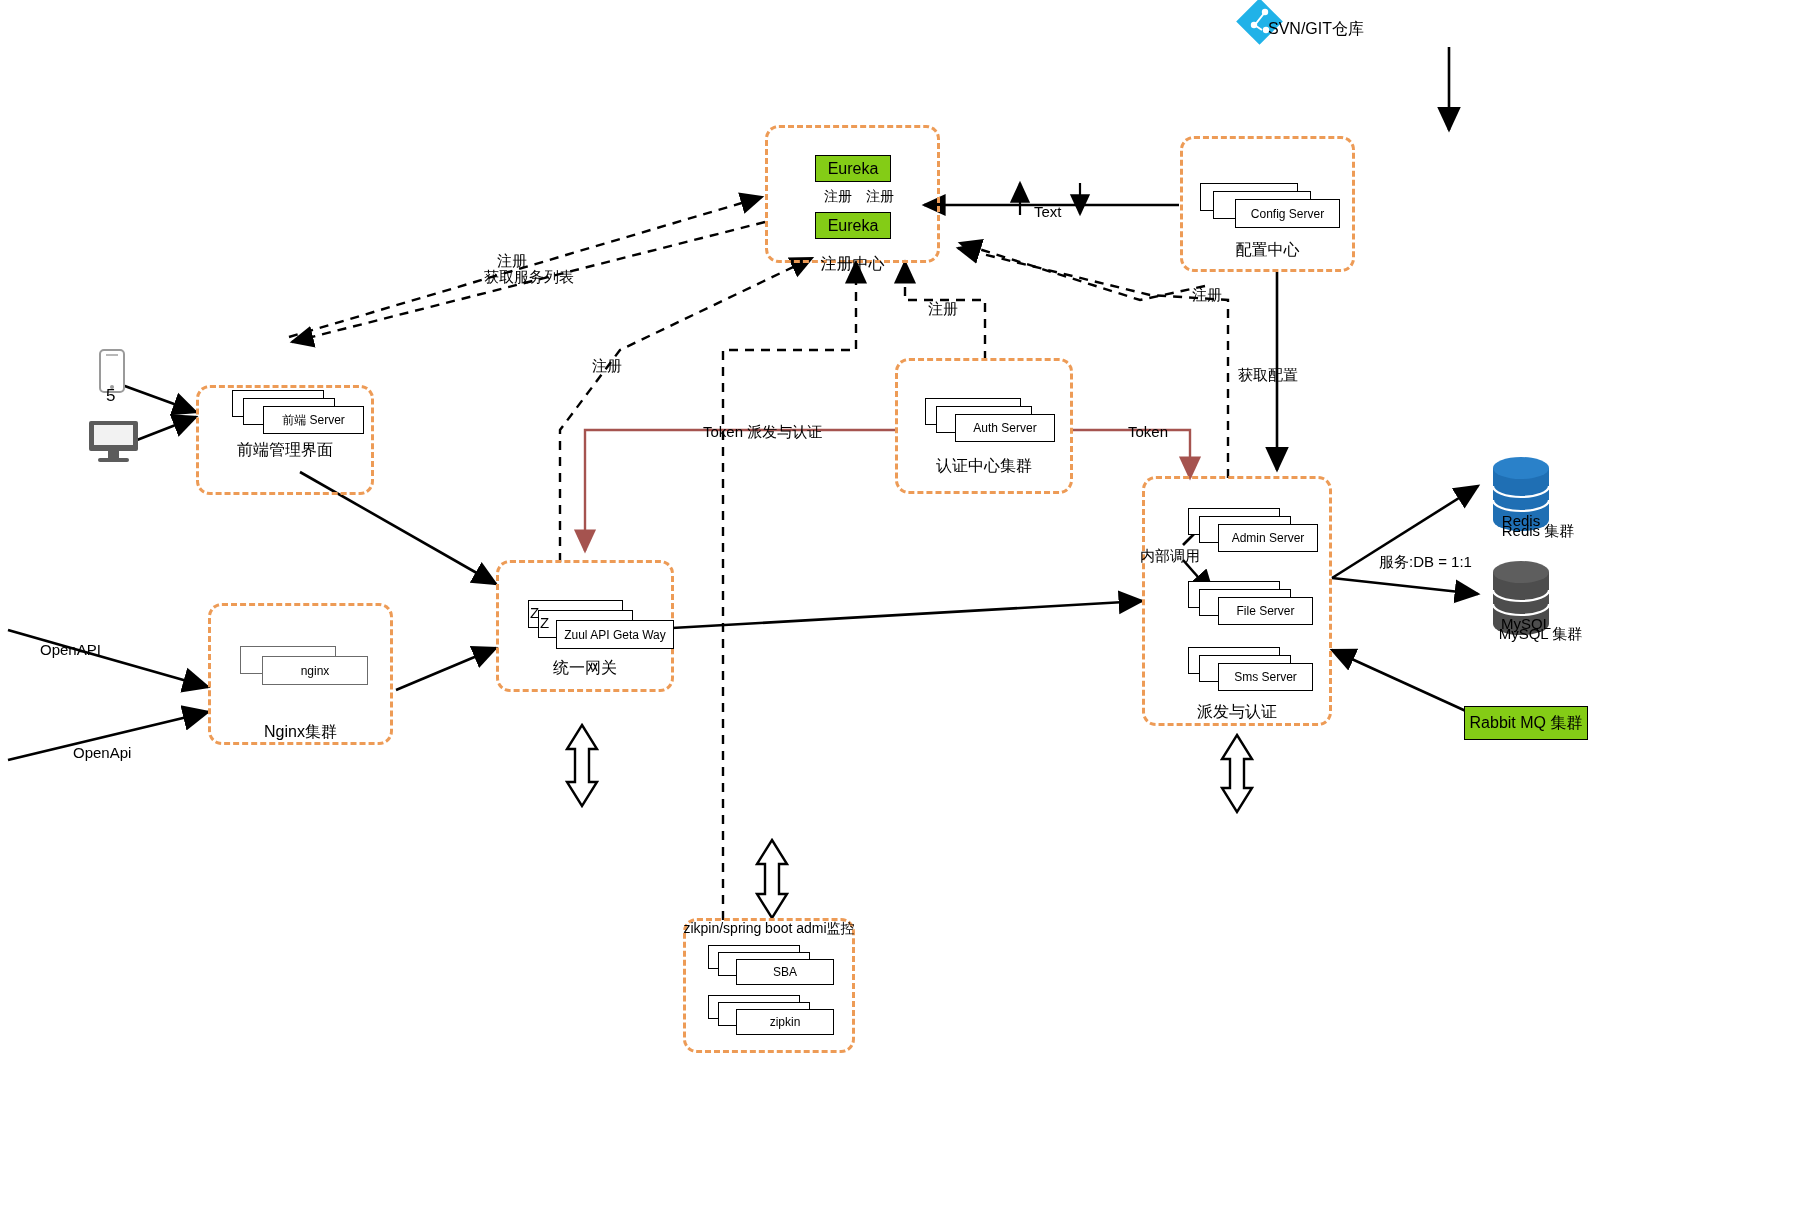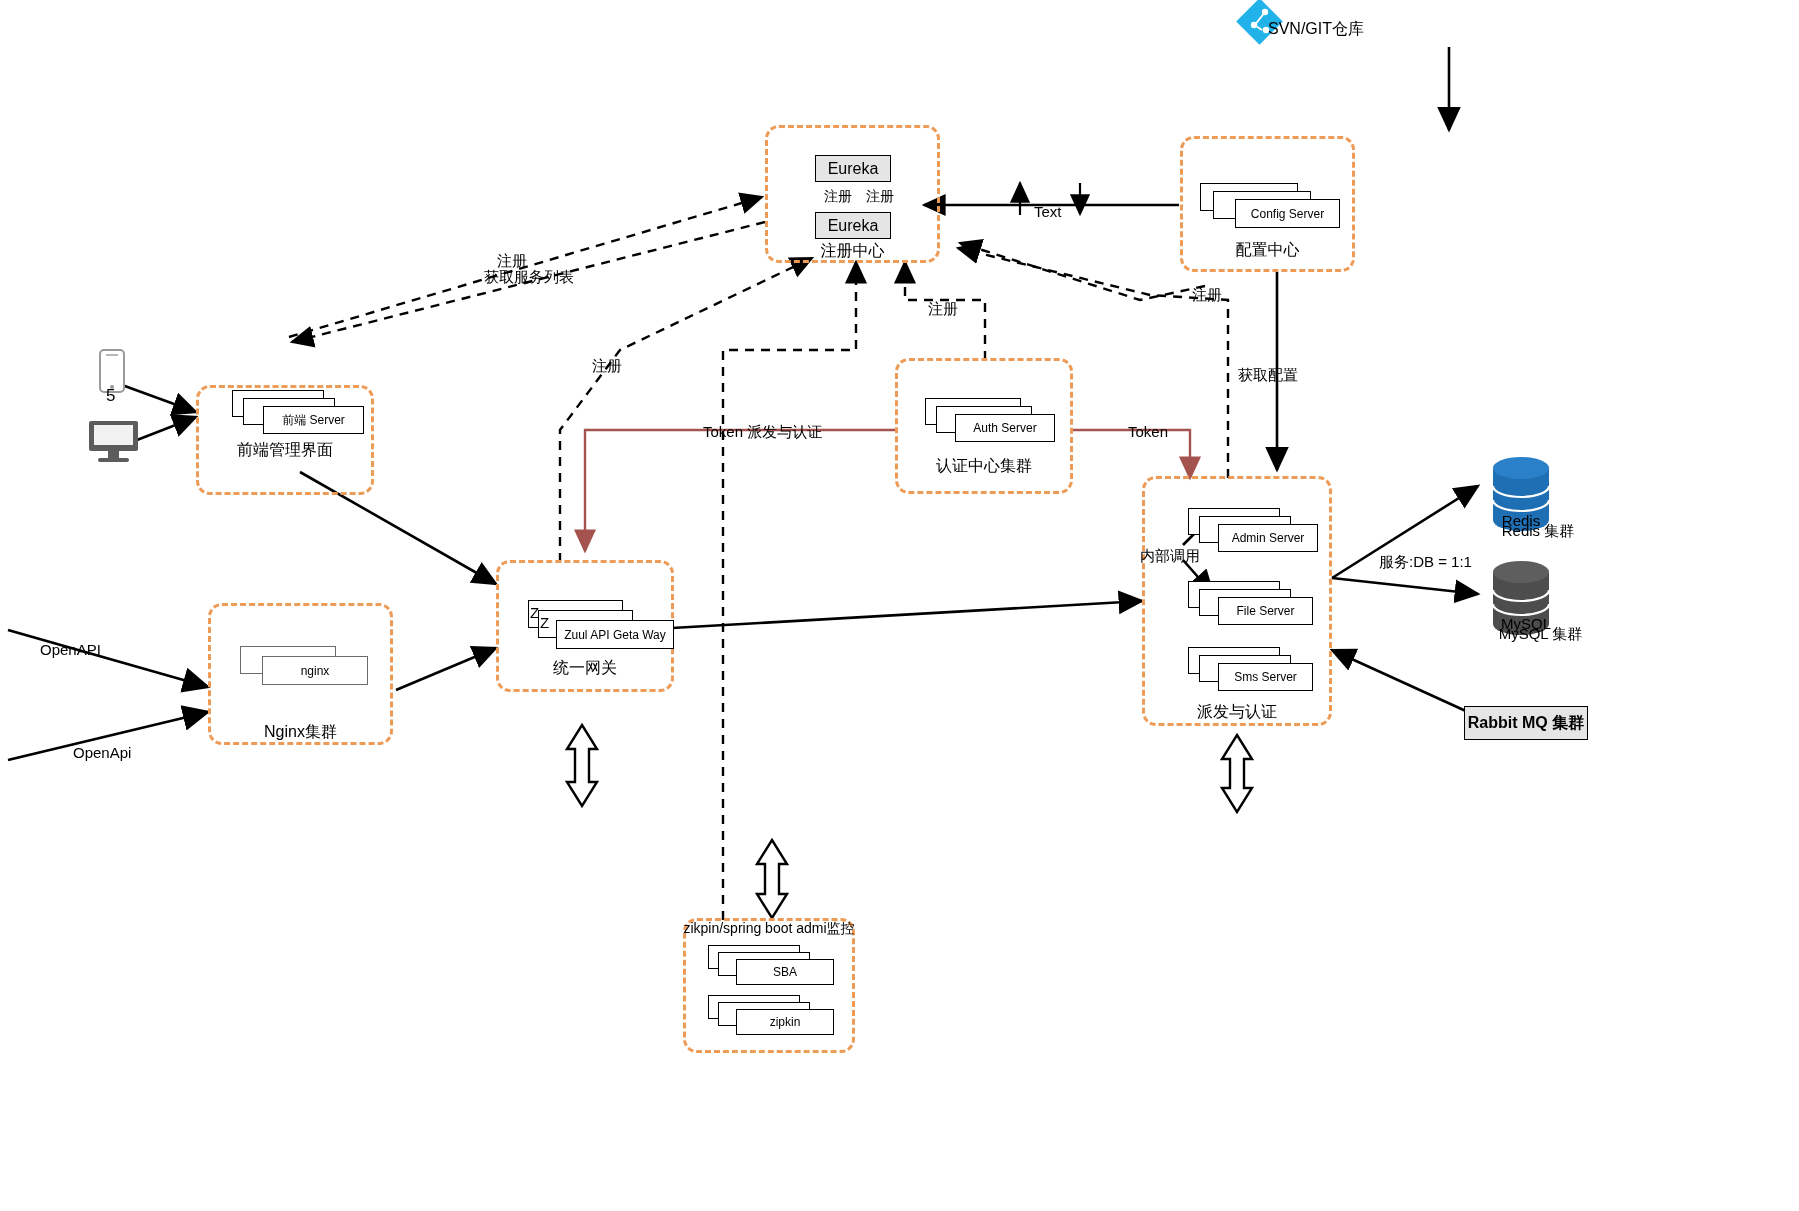--- a/index.html
+++ b/index.html
@@ -9,21 +9,21 @@
   svg.layer{position:absolute;left:0;top:0;width:1799px;height:1211px;pointer-events:none;}
 
   .grp{position:absolute;border:3px dashed #ED9B56;border-radius:14px;box-sizing:border-box;}
   .grp-label{position:absolute;font-size:16px;white-space:nowrap;text-align:center;}
 
   .stack{position:absolute;}
   .stack .b{position:absolute;background:#fff;border:1.6px solid #000;box-sizing:border-box;}
   .stack .b.front{display:flex;align-items:center;justify-content:center;font-size:12px;white-space:nowrap;margin-left:8px;}
   .stack.gray .b{border-color:#6b6b6b;}
 
-  .plainbox{position:absolute;background:#e5e5e5;border:1.6px solid #000;box-sizing:border-box;
+  .plainbox{position:absolute;background:#84cc16;border:1.6px solid #000;box-sizing:border-box;
             display:flex;align-items:center;justify-content:center;font-size:16px;white-space:nowrap;text-align:right;}
 
   .edgelabel{position:absolute;font-size:15px;white-space:nowrap;background:transparent;}
   .edgelabel.small{font-size:14px;}
 
   .bus{position:absolute;background:#fff;border:1.6px solid #000;box-sizing:border-box;
        display:flex;align-items:center;justify-content:center;font-size:16px;}
   .dblabel{position:absolute;font-size:15px;white-space:nowrap;text-align:center;}
 
   .mono-num{position:absolute;font-size:17px;}
@@ -137,21 +137,21 @@
     </g>
   </svg>
 
   <div class="gitlabel" style="left:1268px;top:19px;">SVN/GIT仓库</div>
 
   <div class="grp" style="left:765px;top:125px;width:175px;height:138px;"></div>
   <div class="plainbox" style="left:815px;top:155px;width:76px;height:27px;">Eureka</div>
   <div class="plainbox" style="left:815px;top:212px;width:76px;height:27px;">Eureka</div>
   <div class="edgelabel small" style="left:824px;top:188px;">注册</div>
   <div class="edgelabel small" style="left:866px;top:188px;">注册</div>
-  <div class="grp-label" style="left:765px;top:241px;width:175px;">注册中心</div>
+  <div class="grp-label" style="left:765px;top:254px;width:175px;">注册中心</div>
 
   <div class="grp" style="left:1180px;top:136px;width:175px;height:136px;"></div>
   <div class="stack" style="left:1200px;top:183px;width:130px;height:46px;">
     <div class="b" style="left:0;top:0;width:98px;height:28px;"></div>
     <div class="b" style="left:13px;top:8px;width:98px;height:28px;"></div>
     <div class="b front" style="left:27px;top:16px;width:105px;height:29px;">Config Server</div>
   </div>
   <div class="grp-label" style="left:1180px;top:240px;width:175px;">配置中心</div>
 
   <div class="grp" style="left:196px;top:385px;width:178px;height:110px;"></div>
@@ -210,21 +210,21 @@
     <div class="b" style="left:11px;top:8px;width:92px;height:27px;"></div>
     <div class="b front" style="left:22px;top:16px;width:95px;height:28px;">Sms Server</div>
   </div>
   <div class="grp-label" style="left:1142px;top:702px;width:190px;">派发与认证</div>
 
   <div class="dblabel" style="left:1491px;top:512px;width:60px;">Redis</div>
   <div class="dblabel" style="left:1483px;top:522px;width:110px;">Redis 集群</div>
   <div class="dblabel" style="left:1491px;top:615px;width:60px;text-align:right;">MySQL</div>
   <div class="dblabel" style="left:1483px;top:625px;width:115px;">MySQL 集群</div>
 
-  <div class="plainbox" style="left:1464px;top:706px;width:124px;height:34px;font-weight:bold;">Rabbit MQ 集群</div>
+  <div class="plainbox" style="left:1464px;top:706px;width:124px;height:34px;">Rabbit MQ 集群</div>
 
 
   <div class="grp" style="left:683px;top:918px;width:172px;height:135px;"></div>
   <div class="grp-label" style="left:683px;top:920px;width:172px;font-size:14px;">zikpin/spring boot admi监控</div>
   <div class="stack" style="left:708px;top:945px;width:118px;height:40px;">
     <div class="b" style="left:0;top:0;width:92px;height:24px;"></div>
     <div class="b" style="left:10px;top:7px;width:92px;height:24px;"></div>
     <div class="b front" style="left:20px;top:14px;width:98px;height:26px;">SBA</div>
   </div>
   <div class="stack" style="left:708px;top:995px;width:118px;height:40px;">

